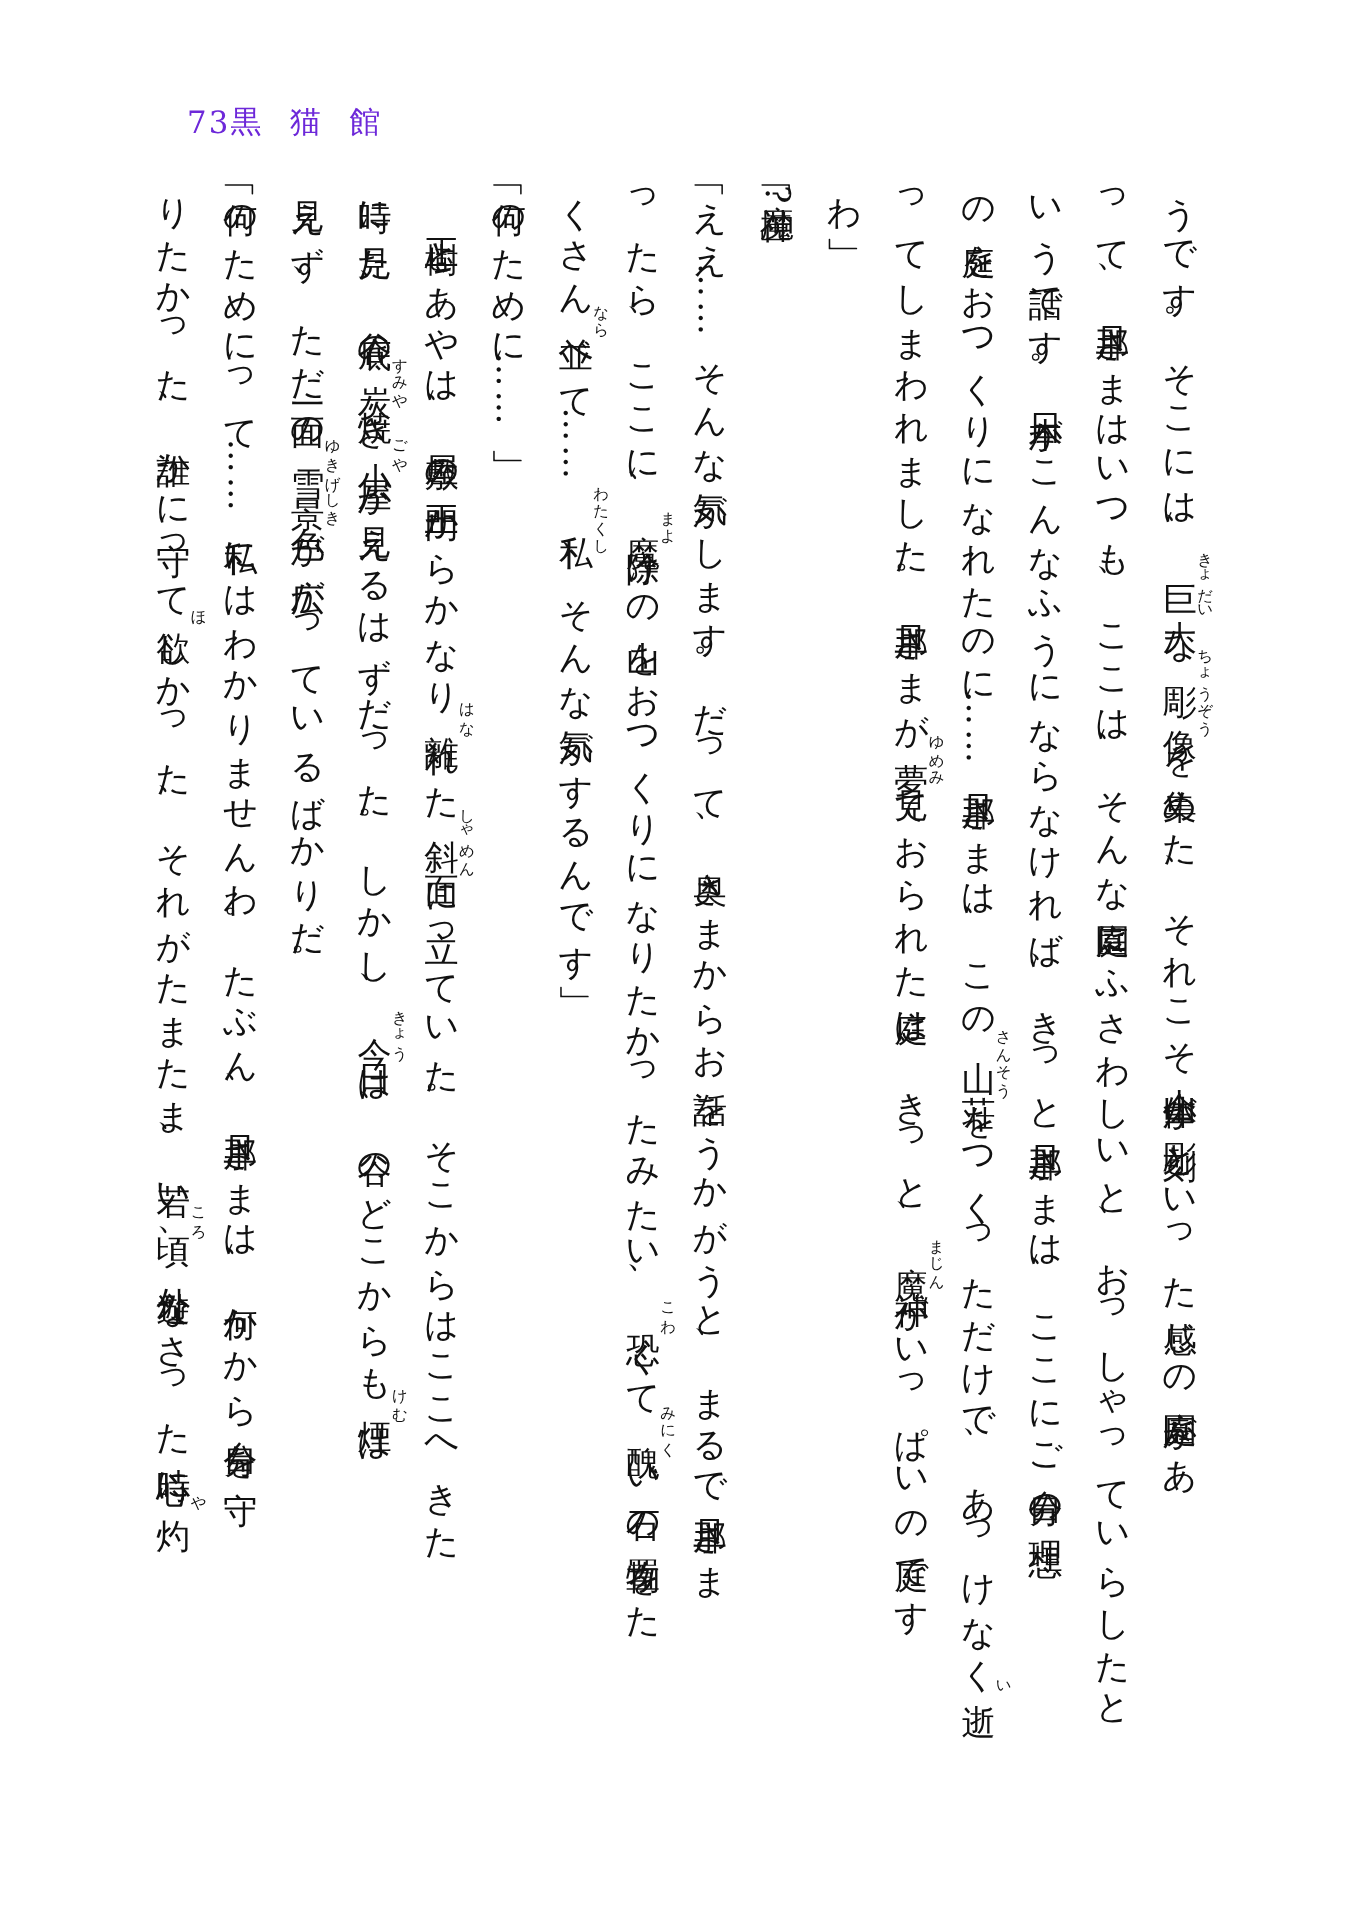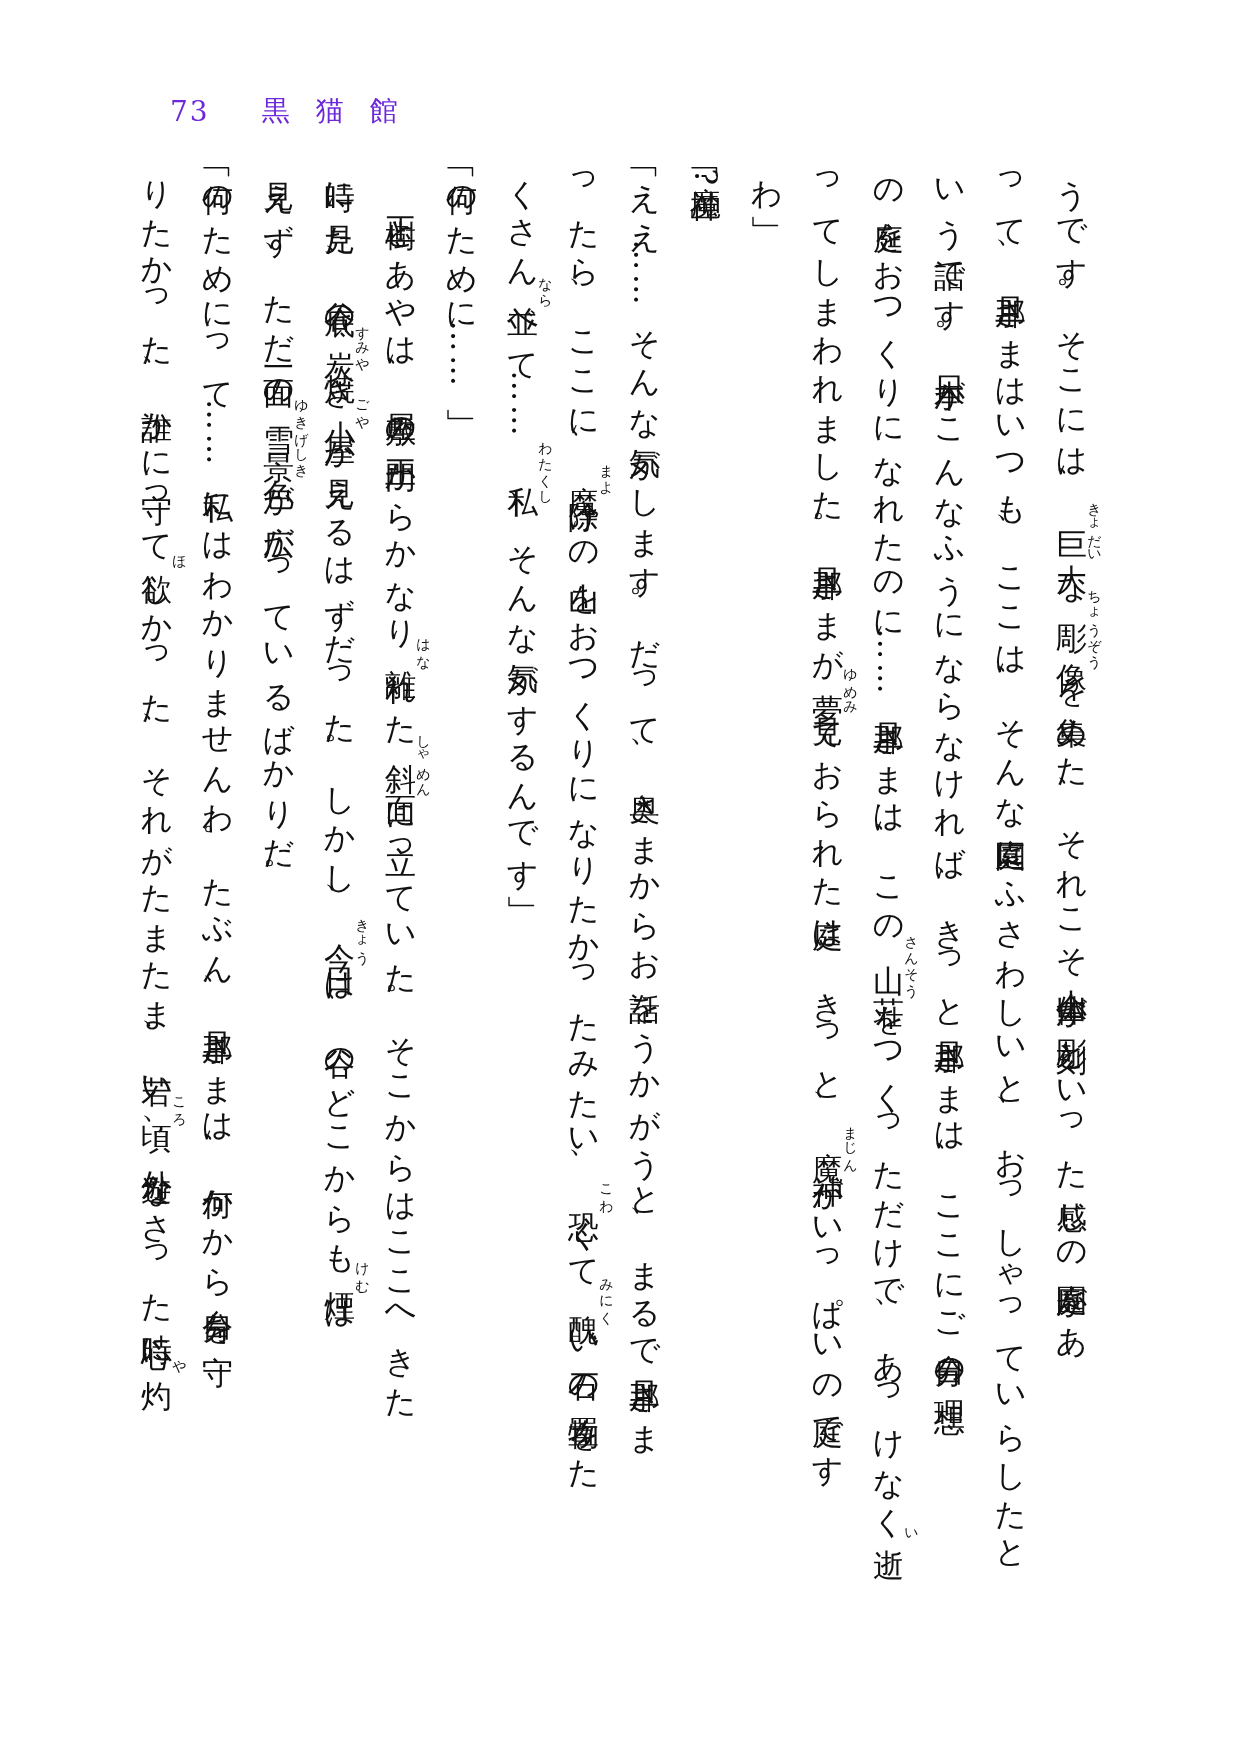--- a/index.html
+++ b/index.html
@@ -22,21 +22,20 @@
     display:flex;
     align-items:center;
     font-size:28px;
     color:#6d28d9;
   }
   .page-number{
     letter-spacing:2px;
     font-family:"DejaVu Serif","Liberation Serif",serif;
   }
   .running-title{
-    margin-left:52px;
     letter-spacing:26px;
     white-space:nowrap;
   }
   
   .text-block{
     position:absolute;
     top:158px;
     right:138px;
     height:1382px;
     writing-mode:vertical-rl;

